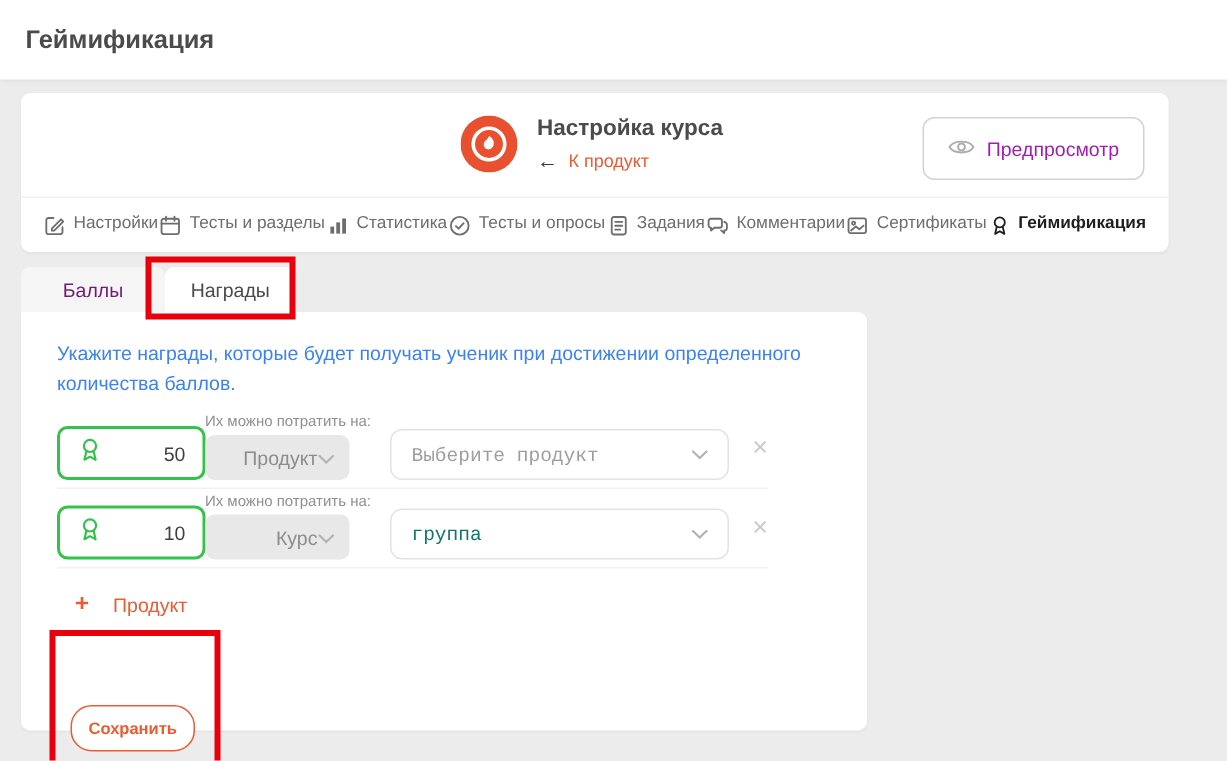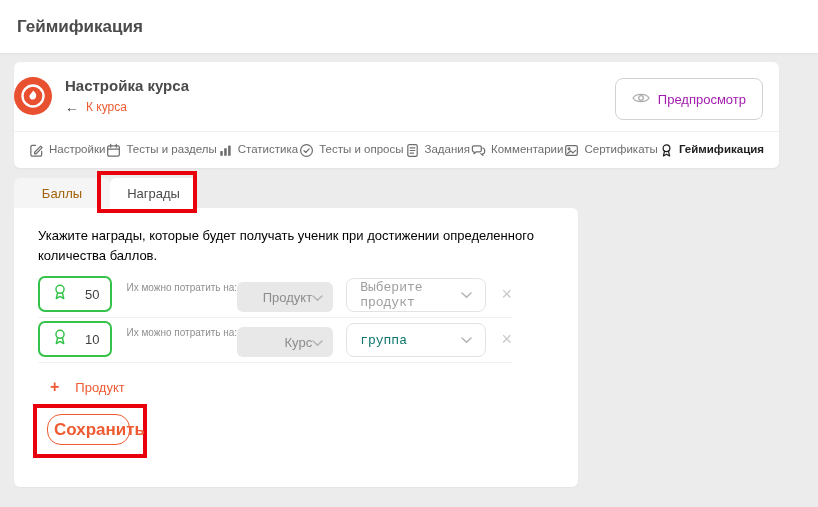--- a/index.html
+++ b/index.html
@@ -21,21 +21,21 @@
     z-index: 1;
   }
   .page-header h1 { margin: 0; font-size: 17px; font-weight: bold; color: #4b4b4b; }
 
   
   .course-card {
     position: absolute; left: 14px; top: 62px; width: 765px; height: 106px;
     background: #fff; border-radius: 6px;
     box-shadow: 0 1px 2px rgba(0,0,0,.04);
   }
-  .course-top { position: relative; display: flex; align-items: flex-start; padding: 15px 16px 0 0; }
+  .course-top { position: relative; display: flex; align-items: flex-start; padding: 15px 16px 0 12px; justify-content: center; }
   .course-logo { width: 38px; height: 38px; flex: none; }
   .course-meta { margin-left: 13px; }
   .course-title { font-size: 15px; font-weight: bold; color: #4b4b4b; }
   .back-link { display: flex; align-items: center; gap: 7px; margin-top: 6px; font-size: 12px; color: #ee5a31; cursor: pointer; text-decoration: none; }
   .back-arrow { color: #3c3c3c; font-size: 14px; line-height: 1; }
   .preview-btn {
     position: absolute; right: 16px; top: 16px; height: 42px;
     display: flex; align-items: center; gap: 8px; padding: 0 16px;
     background: #fff; border: 1px solid #d2d2d2; border-radius: 8px;
     color: #a21caf; font-size: 13px; font-family: inherit; cursor: pointer;
@@ -53,44 +53,44 @@
   }
   .nav-item svg { display: block; }
   .nav-item.active { color: #1e1e1e; font-weight: bold; }
 
   
   .tab-strip { position: absolute; left: 14px; top: 178px; display: flex; z-index: 2; }
   .tab {
     height: 30px; display: flex; align-items: center; justify-content: center;
     font-size: 13px; border-radius: 6px 6px 0 0; cursor: pointer;
   }
-  .tab-points { width: 96px; background: #f5f5f5; color: #a16207; }
+  .tab-points { width: 96px; background: #f5f5f5; color: #701a75; }
   .tab-rewards { width: 87px; background: #ffffff; color: #4a4a4a; }
 
   
   .content-card {
     position: absolute; left: 14px; top: 208px; width: 564px; height: 279px;
     background: #fff; border-radius: 0 6px 6px 6px;
     box-shadow: 0 1px 2px rgba(0,0,0,.04);
     padding: 18px 24px 0 24px;
   }
-  .desc { margin: 0; width: 524px; font-size: 13px; line-height: 20px; color: #000000; }
+  .desc { margin: 0; width: 524px; font-size: 13px; line-height: 20px; color: #3b82f6; }
 
   .rows { margin-top: 7px; }
   .reward-row {
     display: flex; align-items: flex-end; width: 474px;
     padding: 3px 0 5px; border-bottom: 1px solid #f1f1f1;
   }
   .points-box {
     width: 100px; height: 36px; border: 2px solid #35c24a; border-radius: 7px;
     display: flex; align-items: center; justify-content: space-between;
     padding: 0 11px; background: #fff; margin-bottom: 0; gap: 16px;
   }
   .points-value { font-size: 13px; color: #3f3f3f; }
-  .type-col { margin-left: 14px; display: flex; }
+  .type-col { display: flex; flex-direction: column; }
   .spend-label { font-size: 10px; color: #8f8f8f; margin-bottom: 3px; white-space: nowrap; }
   .type-select {
     width: 96px; height: 30px; background: #e8e8e8; border-radius: 6px;
     display: flex; align-items: center; justify-content: flex-end;
     padding: 0 10px; font-size: 13px; color: #8c8c8c; cursor: pointer;
   }
   .value-select {
     margin-left: 13px; width: 230px; height: 34px;
     border: 1px solid #e3e3e3; border-radius: 8px; background: #fff;
     display: flex; align-items: center; justify-content: space-between;
@@ -102,21 +102,21 @@
 
   .add-row { display: flex; align-items: center; margin: 16px 0 0 12px; color: #ee5a31; font-size: 13px; cursor: pointer; }
   .plus { font-size: 16px; font-weight: bold; margin-right: 16px; line-height: 1; }
 
   .save-area { margin-top: 9px; margin-left: -5px; }
   .annotation-red { display: inline-block; border: 4px solid #e8000d; background: transparent; }
   .save-annotation { padding: 6px 13px 9px 10px; }
   .save-btn {
     display: block; width: 83px; height: 31px;
     background: #fff; border: 1px solid #ee5a31; border-radius: 14px;
-    color: #ee5a31; font-weight: bold; font-size: 17px; font-family: inherit; cursor: pointer;
+    color: #ee5a31; font-weight: bold; font-size: 11px; font-family: inherit; cursor: pointer; margin-top: 40px;
   }
   .tab-annotation {
     position: absolute; left: 97px; top: 171px; width: 100px; height: 42px;
     z-index: 3; pointer-events: none;
   }
 </style>
 </head>
 <body>
 
 <div class="screen">
@@ -131,21 +131,21 @@
         <svg width="38" height="38" viewBox="0 0 38 38">
           <circle cx="19" cy="19" r="19" fill="#e8502f"></circle>
           <circle cx="19" cy="19" r="10.5" fill="none" stroke="#ffffff" stroke-width="2.4"></circle>
           <path d="M19 13.5c2.6 1.8 3.7 3.9 3.1 6.2-.5 1.8-2 2.9-3.5 2.9-1.6 0-3-1.2-3.1-2.9-.1-1.4.6-2.3 1.5-3.2.9-.9 1.8-1.8 2-3z" fill="#ffffff"></path>
         </svg>
       </span>
       <div class="course-meta">
         <div class="course-title">Настройка курса</div>
         <a class="back-link">
           <span class="back-arrow">←</span>
-          <span>К курса</span>
+          <span>К продукт</span>
         </a>
       </div>
       <button class="preview-btn">
         <span>
           <svg width="18" height="14" viewBox="0 0 18 14" fill="none" stroke="#adadad" stroke-width="1.3">
             <path d="M1 7C3.8 2.2 14.2 2.2 17 7 14.2 11.8 3.8 11.8 1 7z"></path>
             <circle cx="9" cy="7" r="2.3"></circle>
           </svg>
         </span>
         <span>Предпросмотр</span>

